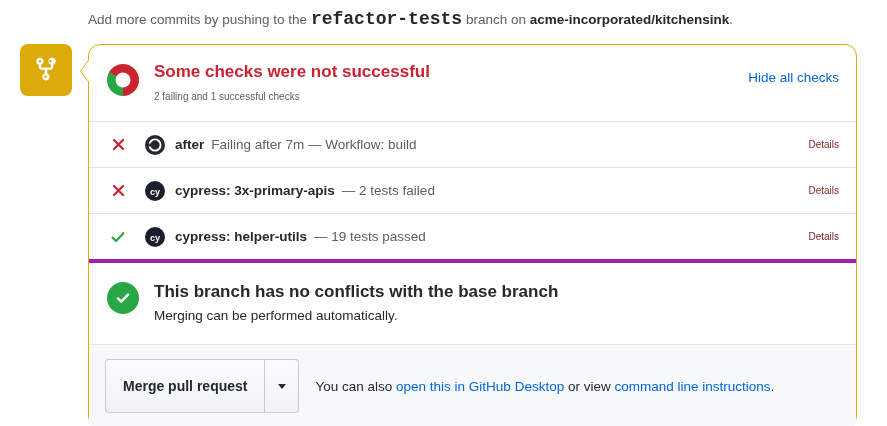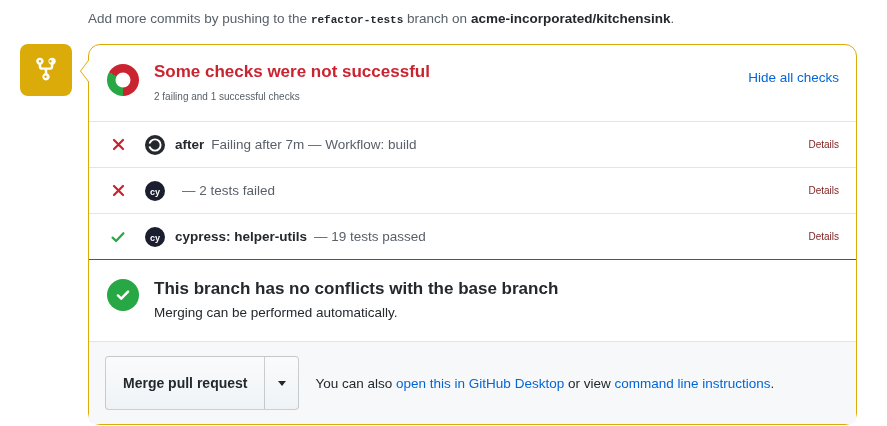--- a/index.html
+++ b/index.html
@@ -25,21 +25,21 @@
     top: 9px;
     font-size: 13.5px;
     color: #586069;
     line-height: 20px;
     white-space: nowrap;
   }
   .push-hint .mono {
     font-family: "Liberation Mono", monospace;
     font-weight: bold;
     color: #24292e;
-    font-size: 11px;
+    font-size: 18px;
   }
   .push-hint .repo {
     font-weight: bold;
     color: #24292e;
   }
 
   
   .status-badge {
     position: absolute;
     left: 20px;
@@ -180,21 +180,21 @@
     font-size: 10px;
     color: #7f1d1d;
     text-decoration: none;
     cursor: pointer;
   }
 
   
   .conflict-section {
     display: flex;
     align-items: flex-start;
-    border-top: 1px solid #a21caf;
+    border-top: 4px solid #a21caf;
     padding: 18px 16px 18px 16px;
   }
   .conflict-icon {
     width: 32px;
     height: 32px;
     border-radius: 50%;
     background: #28a745;
     flex: 0 0 auto;
     margin-left: 2px;
     margin-top: 1px;
@@ -333,20 +333,21 @@
           </span>
         </span>
         <span class="avatar-icon">
           <span style="display: flex; align-items: center; justify-content: center;">
             <svg width="20" height="20" viewBox="0 0 20 20">
               <circle cx="10" cy="10" r="10" fill="#1b1e2e"></circle>
               <text x="10" y="13.9" font-family="Liberation Sans, sans-serif" font-size="9" font-weight="bold" fill="#ffffff" text-anchor="middle">cy</text>
             </svg>
           </span>
         </span>
+        <span class="check-name">cypress: 3x-primary-apis</span>
         <span class="check-desc">— 2 tests failed</span>
         <a class="details-link">Details</a>
       </div>
       <div class="check-row">
         <span class="status-icon">
           <span style="display: flex; align-items: center; justify-content: center;">
             <svg width="16" height="16" viewBox="0 0 16 16" fill="none" stroke="#28a745" stroke-width="2.2" stroke-linecap="round" stroke-linejoin="round">
               <path d="M2.6 8.6 6.1 12 13.4 4.2"></path>
             </svg>
           </span>

